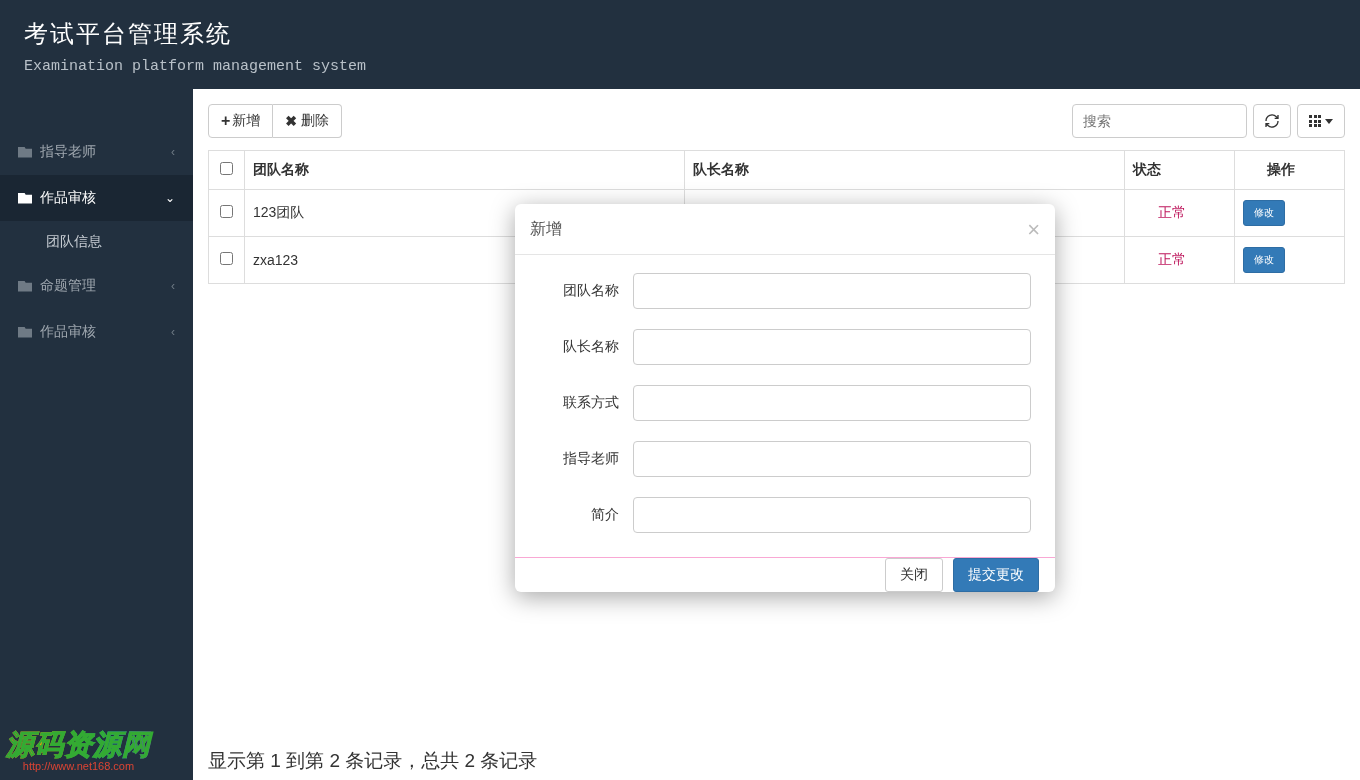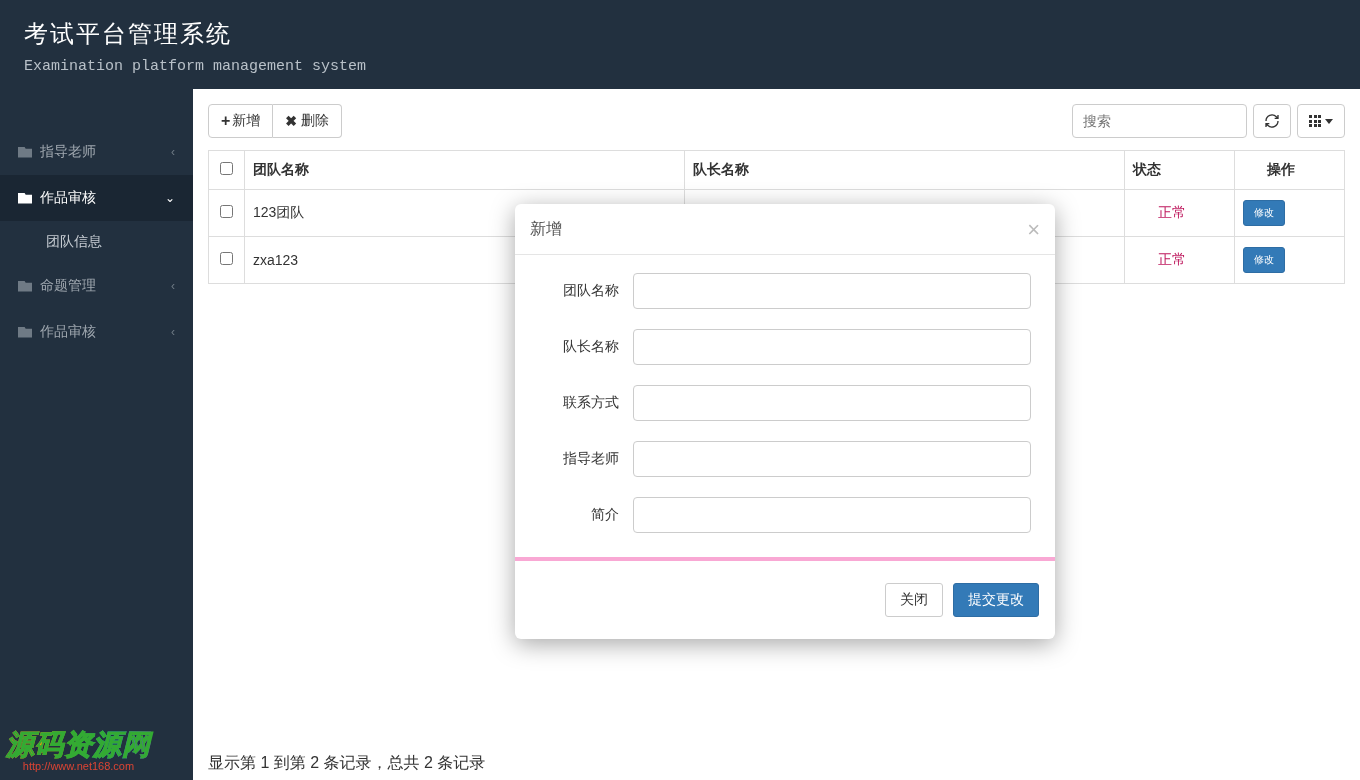--- a/index.html
+++ b/index.html
@@ -47,32 +47,32 @@
 table.data { width:100%; border-collapse:collapse; }
 table.data th, table.data td { border:1px solid #ddd; padding:10px 8px; text-align:left; font-size:14px; vertical-align:middle; }
 table.data th { font-weight:700; background:#fff; }
 table.data th.chk, table.data td.chk { width:36px; text-align:center; }
 table.data th.status { width:110px; }
 table.data th.op { width:110px;padding-left:32px; }
 .link { color:#be185d; cursor:pointer;margin-left:25px; }
 .btn-primary { background:#337ab7; color:#fff; border:1px solid #2e6da4; border-radius:3px; padding:5px 10px; font-size:10px; cursor:pointer; }
 .btn-default { background:#fff; color:#333; border:1px solid #ccc; border-radius:3px; padding:7px 14px; font-size:14px; cursor:pointer; }
 
-.footer-info { position:absolute; bottom:6px; left:15px; font-size:16px; color:#333; }
+.footer-info { position:absolute; bottom:6px; left:15px; font-size:19px; color:#333; }
 
 .modal-backdrop { position:absolute; inset:89px 0 0 0; pointer-events:none; }
 .modal { position:absolute; top:115px; left:515px; width:540px; background:#fff; border-radius:6px; box-shadow:0 5px 25px rgba(0,0,0,0.35); pointer-events:auto; }
 .modal-header { padding:15px 15px 14px; border-bottom:1px solid #e5e5e5; display:flex; align-items:center; }
 .modal-header .title { font-size:16px; color:#555; }
 .modal-header .close { margin-left:auto; font-size:22px; color:#bbb; cursor:pointer; line-height:16px; }
 .modal-body { padding: 18px 24px 4px; }
 .form-row { display:flex; align-items:center; margin-bottom:20px; }
 .form-row label { width:80px; text-align:right; font-size:14px; color:#333; margin-right:14px; }
 .form-row input { flex:1; height:36px; border:1px solid #ccc; border-radius:4px; padding:6px 10px; font-size:14px; }
-.modal-footer { padding:22px 16px; border-top:4px solid #f9a8d4; display:flex; justify-content:flex-end; gap:10px; }
+.modal-footer { padding:0 16px; border-top:1px solid #f9a8d4; display:flex; justify-content:flex-end; gap:10px; }
 
 input[type=checkbox]{ width:13px; height:13px; }
 </style>
 </head>
 <body>
 
 <div class="header">
   <h1>考试平台管理系统</h1>
   <div class="sub">Examination platform management system</div>
 </div>

